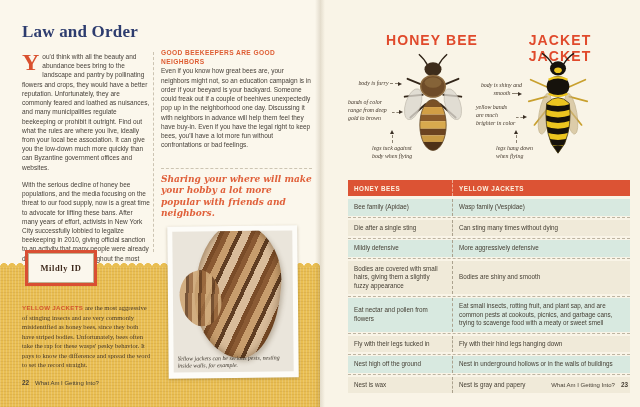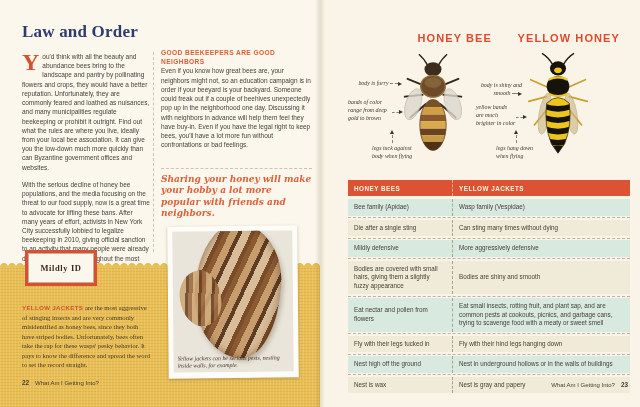--- a/index.html
+++ b/index.html
@@ -47,22 +47,22 @@
     border-radius:55% 45% 50% 50% / 48% 52% 46% 54%;transform:rotate(-8deg);opacity:.9;}
   .photo-caption{position:absolute;left:4px;bottom:2px;width:92%;font-family:"Liberation Serif",serif;
     font-style:italic;font-size:5.9px;line-height:1.3;color:#3f382e;}
   .footer-left{position:absolute;left:22px;top:379px;font-size:6px;color:#453e33;z-index:5;}
   .footer-left b{font-size:6.4px;margin-right:6px;}
   
   .gutter{position:absolute;left:315px;top:0;width:10px;height:407px;z-index:6;
     background:linear-gradient(90deg,rgba(0,0,0,0),rgba(110,90,55,.16) 50%,rgba(0,0,0,0));}
   
   .page-right{position:absolute;left:320px;top:0;width:320px;height:407px;background:#f9f4e7;}
-  .bee-head{position:absolute;top:32px;font-size:11px;font-weight:bold;letter-spacing:1.1px;
-            color:#e04a2c;text-align:right;width:120px;}
+  .bee-head{position:absolute;top:32px;font-size:14px;font-weight:bold;letter-spacing:1.1px;
+            color:#e04a2c;text-align:center;width:120px;}
   .bee-head.hb{left:52px;} .bee-head.yj{left:180px;}
   .bee-fig{position:absolute;top:46px;width:66px;height:124px;}
   .bee-fig.hb{left:80px;} .bee-fig.yj{left:205px;}
   .bee-label{position:absolute;font-family:"Liberation Serif",serif;font-style:italic;
              font-size:5.9px;line-height:1.35;color:#42362a;}
   .leader{display:inline-block;vertical-align:middle;border-top:1px dashed #8c8272;height:0;}
   .arr-r{display:inline-block;vertical-align:middle;width:0;height:0;
          border-top:2.4px solid transparent;border-bottom:2.4px solid transparent;border-left:4px solid #3a2f24;}
   .arr-u{position:absolute;width:0;height:0;border-left:2.4px solid transparent;
          border-right:2.4px solid transparent;border-bottom:4px solid #3a2f24;}
@@ -98,21 +98,21 @@
     </div>
 
     <div class="col-divider"></div>
 
     <div class="col-right">
       <p class="orange-head">GOOD BEEKEEPERS ARE GOOD NEIGHBORS</p>
       <p>Even if you know how great bees are, your neighbors might not, so an education campaign is in order if your beeyard is your backyard. Someone could freak out if a couple of beehives unexpectedly pop up in the neighborhood one day. Discussing it with neighbors in advance will help them feel they have buy-in. Even if you have the legal right to keep bees, you'll have a lot more fun without confrontations or bad feelings.</p>
     </div>
 
     <div class="quote-rule"></div>
-    <div class="pullquote">Sharing your honey will make your hobby a lot more popular with friends and neighbors.</div>
+    <div class="pullquote">Sharing your where will make your hobby a lot more popular with friends and neighbors.</div>
 
     <div class="yellow-band"></div>
 
     <div class="false-id-box">
       <span>Mildly ID</span>
     </div>
 
     <p class="yj-para"><span class="yj-lead">YELLOW JACKETS</span><span> are the most aggressive of stinging insects and are very commonly misidentified as honey bees, since they both have striped bodies. Unfortunately, bees often take the rap for these wasps' pesky behavior. It pays to know the difference and spread the word to set the record straight.</span></p>
 
     <div class="photo">
@@ -126,21 +126,21 @@
     <div class="footer-left">
       <b>22</b><span>What Am I Getting Into?</span>
     </div>
   </div>
 
   <div class="gutter"></div>
 
   <div class="page-right">
 
     <div class="bee-head hb">HONEY BEE</div>
-    <div class="bee-head yj">YELLOW HONEY</div>
+    <div class="bee-head yj">JACKET JACKET</div>
 
     <div class="bee-fig hb">
       <svg width="66" height="124" viewBox="0 0 70 120">
         <path d="M30 16 Q26 8 20 3" stroke="#2f2317" stroke-width="1.4" fill="none"></path>
         <path d="M40 16 Q44 8 50 3" stroke="#2f2317" stroke-width="1.4" fill="none"></path>
         <g stroke="#33261a" stroke-width="2" stroke-linecap="round">
           <path d="M25 36 L8 29"></path>
             <path d="M24 46 L5 48"></path>
             <path d="M27 56 L11 70"></path>
           <path d="M45 36 L62 29"></path>

